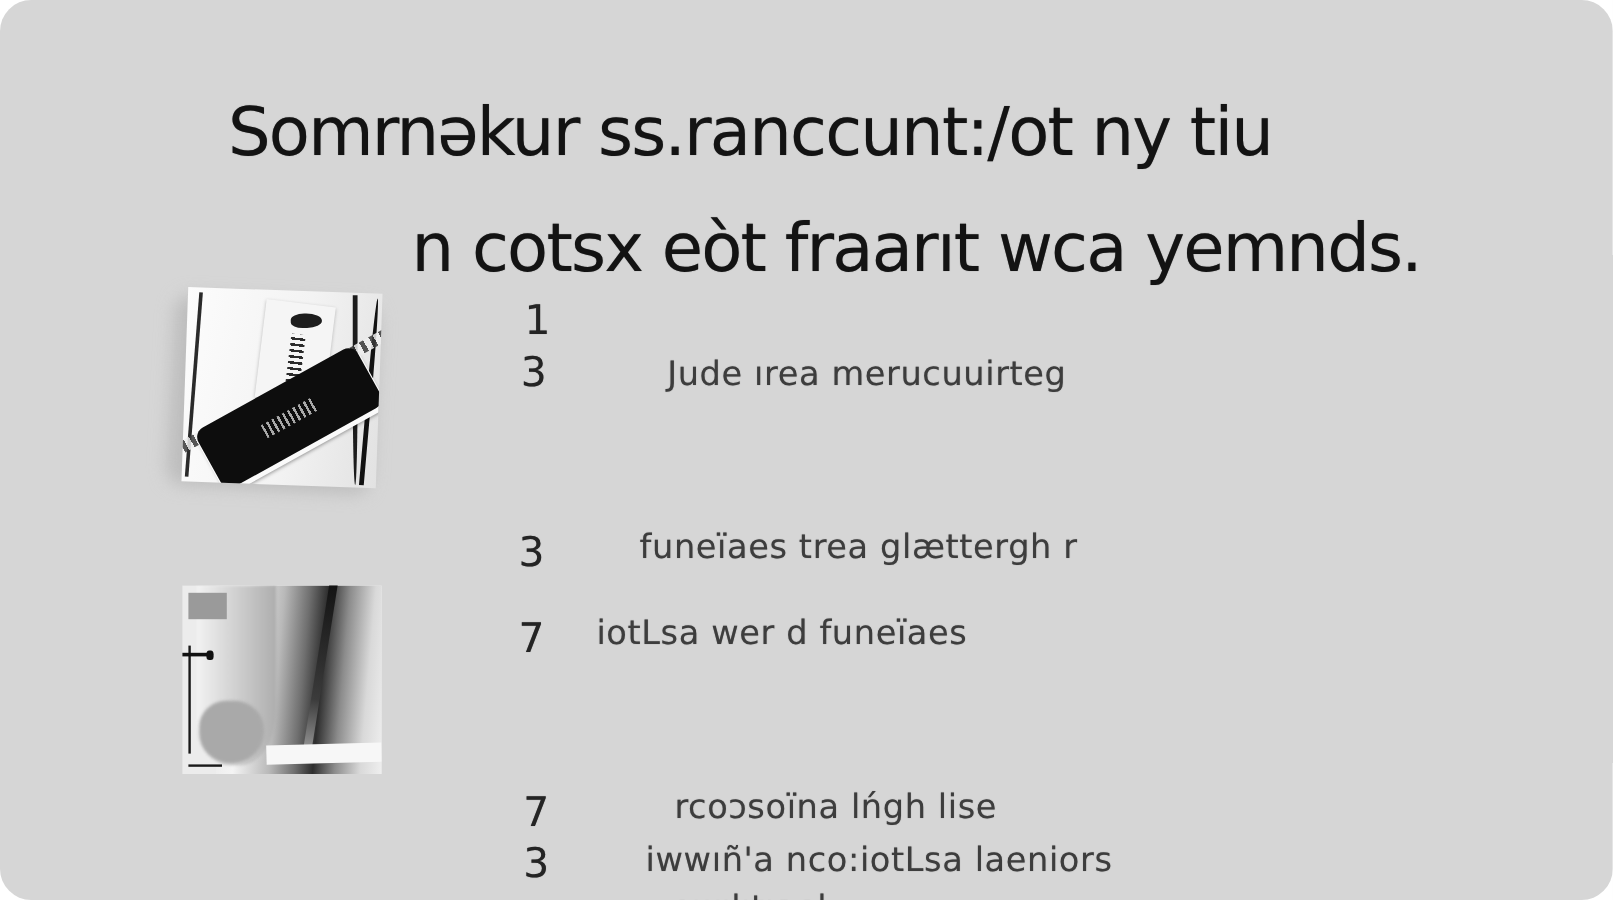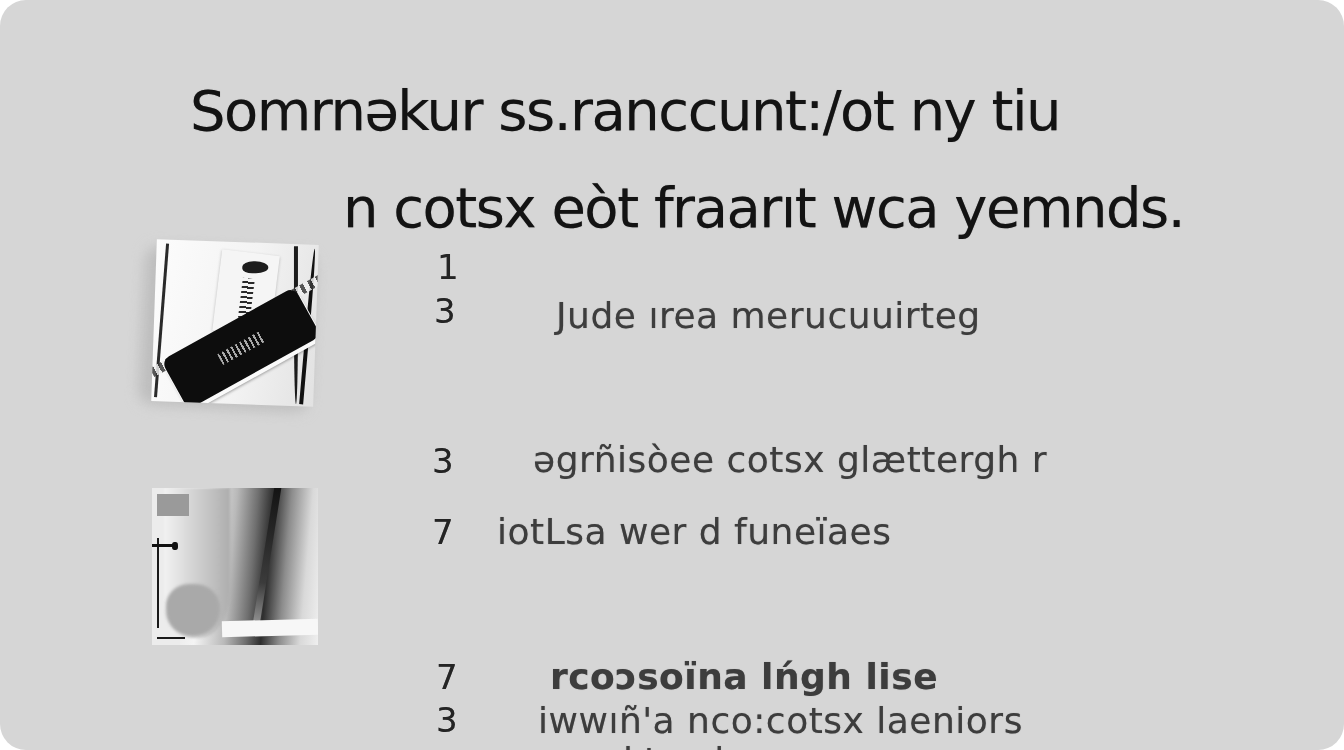--- a/index.html
+++ b/index.html
@@ -11,21 +11,21 @@
   
   .title-line{position:absolute;color:#131313;font-size:56px;font-weight:400;
               letter-spacing:-1.5px;white-space:nowrap;
               text-shadow:0 0 0.7px rgba(20,20,20,0.55);}
   .title-line-1{left:190px;top:78px;}
   .title-line-2{left:343px;top:139px;margin-top:36px;}
 
   
   .num{position:absolute;color:#242424;font-size:34px;white-space:nowrap;
        text-shadow:0 0 0.6px rgba(20,20,20,0.5);}
-  .itxt{position:absolute;color:#3d3d3d;font-size:36px;white-space:nowrap;
+  .itxt{position:absolute;color:#3d3d3d;font-size:28px;white-space:nowrap;
         letter-spacing:0.5px;text-shadow:0 0 0.8px rgba(40,40,40,0.45);}
 
   
   .photo-a{position:absolute;left:140px;top:232px;width:195px;height:185px;}
   .pa-shadow{position:absolute;left:2px;top:18px;width:170px;height:158px;
              background:#bdbdbd;border-radius:14px;filter:blur(7px);
              transform:rotate(3deg);}
   .pa-box{position:absolute;left:14px;top:10px;width:162px;height:162px;
           background:linear-gradient(100deg,#fcfcfc 0%,#f3f3f3 55%,#e2e2e2 100%);
           transform:rotate(2deg);overflow:hidden;}
@@ -114,26 +114,26 @@
 
     <div class="pb-tmark-end"></div>
   </div>
 
   <div class="num" style="left:437px;top:247px;">1</div>
 
   <div class="num" style="left:434px;top:291px;">3</div>
   <div class="itxt" style="left:556px;top:295px;">Jude ırea merucuuirteg</div>
 
   <div class="num" style="left:432px;top:441px;">3</div>
-  <div class="itxt" style="left:533px;top:439px;">əgrñisòee cotsx glættergh r</div>
+  <div class="itxt" style="left:533px;top:439px;">funeïaes trea glættergh r</div>
 
   <div class="num" style="left:432px;top:512px;">7</div>
   <div class="itxt" style="left:497px;top:511px;text-align:center;">iotLsa wer d funeïaes</div>
 
   <div class="num" style="left:436px;top:657px;">7</div>
-  <div class="itxt" style="left:550px;top:656px;font-weight:bold;">rcoɔsoïna lńgh lise</div>
+  <div class="itxt" style="left:562px;top:656px;">rcoɔsoïna lńgh lise</div>
 
   <div class="num" style="left:436px;top:700px;">3</div>
-  <div class="itxt" style="left:538px;top:700px;">iwwıñ'a nco:cotsx laeniors</div>
+  <div class="itxt" style="left:538px;top:700px;">iwwıñ'a nco:iotLsa laeniors</div>
 
   <div class="itxt" style="left:560px;top:740px;">owılıtıael</div>
 
 </div>
 
 </body></html>

